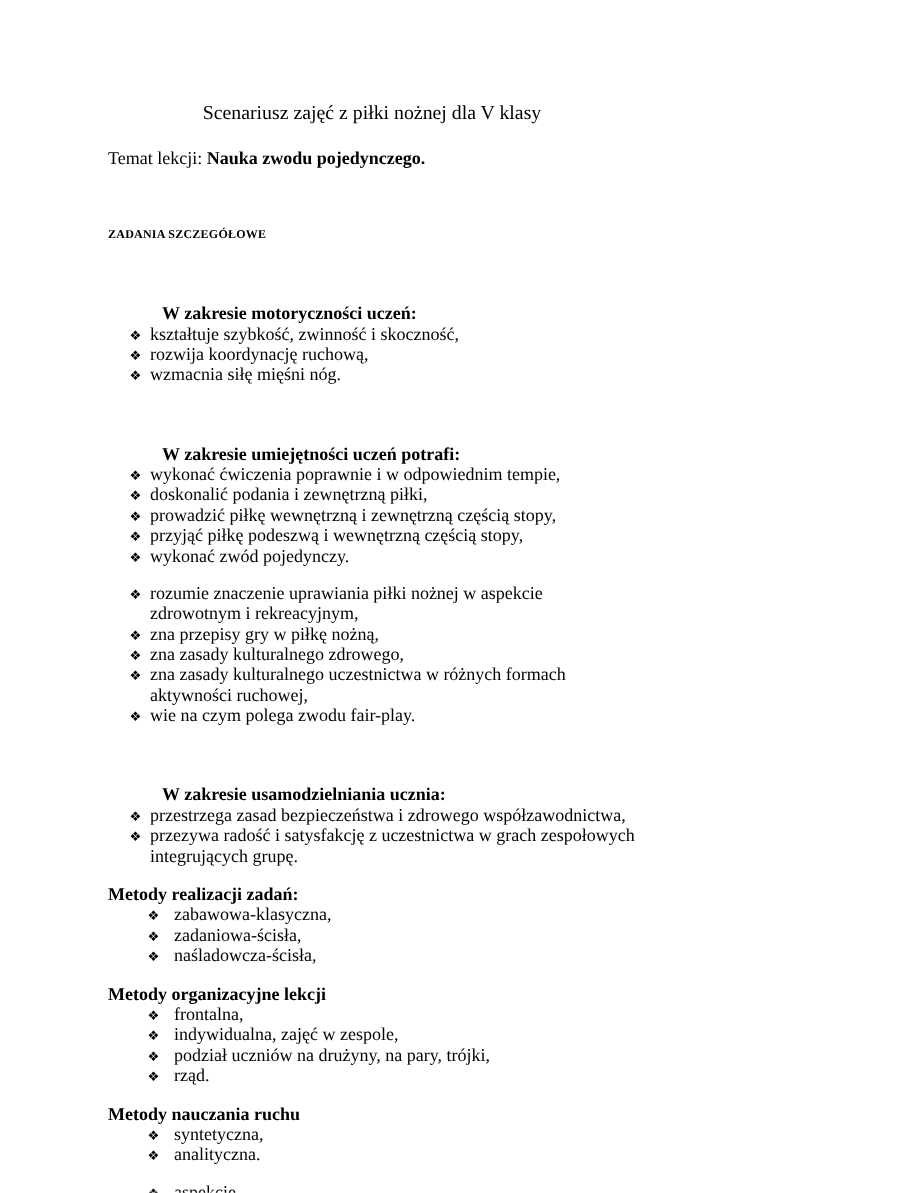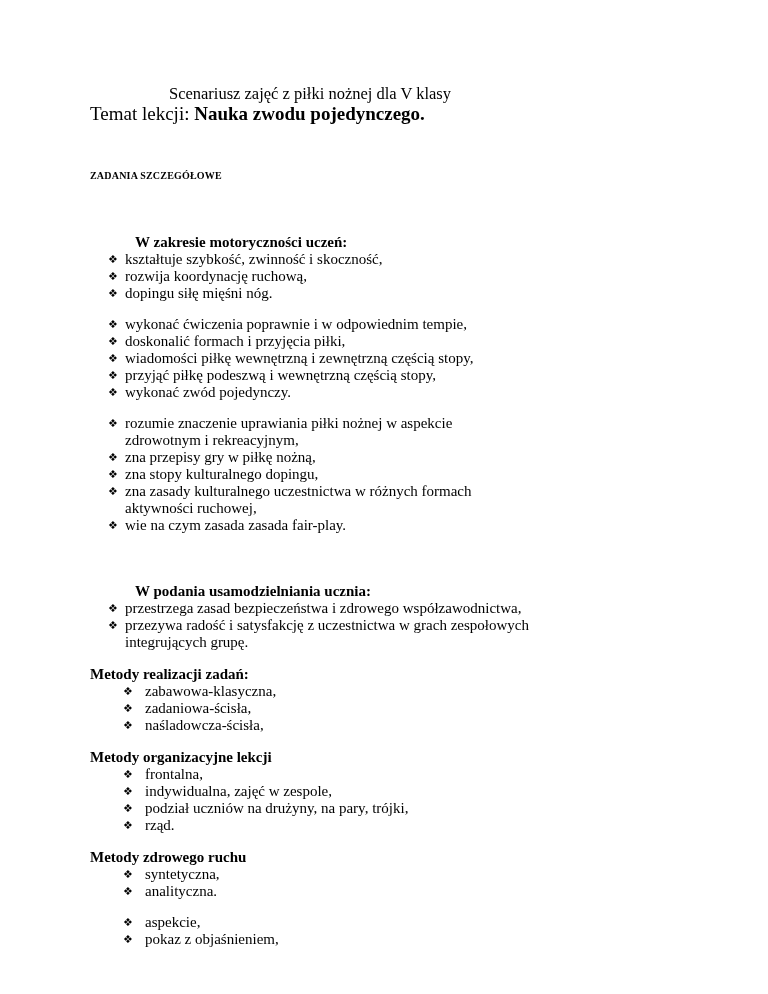--- a/index.html
+++ b/index.html
@@ -22,22 +22,22 @@
     background: #ffffff;
   }
   .title {
     margin: 0;
     font-size: 16.5px;
     line-height: 20px;
     font-weight: normal;
     text-align: center;
   }
   .topic-line {
-    margin: 0 0 0 0;
-    font-size: 19px;
+    margin: 20px 0 0 0;
+    font-size: 15px;
     line-height: 19px;
   }
   .topic-line .topic-bold {
     font-weight: bold;
   }
   .main-heading {
     margin: 43px 0 0 0;
     font-size: 10px;
     line-height: 19px;
     font-weight: bold;
@@ -94,40 +94,41 @@
     <span class="item-text">kształtuje szybkość, zwinność i skoczność,</span>
   </li>
 
   <li class="sec-item">
     <span class="bullet">❖</span>
     <span class="item-text">rozwija koordynację ruchową,</span>
   </li>
 
   <li class="sec-item">
     <span class="bullet">❖</span>
-    <span class="item-text">dopingu siłę mięśni nóg.</span>
-  </li>
-</ul>
-  </section>
-
-  <section class="doc-section sub">
+    <span class="item-text">wzmacnia siłę mięśni nóg.</span>
+  </li>
+</ul>
+  </section>
+
+  <section class="doc-section sub">
+    <h3 class="sec-heading">W zakresie umiejętności uczeń potrafi:</h3>
     <ul class="sec-list">
   <li class="sec-item">
     <span class="bullet">❖</span>
     <span class="item-text">wykonać ćwiczenia poprawnie i w odpowiednim tempie,</span>
   </li>
 
   <li class="sec-item">
     <span class="bullet">❖</span>
-    <span class="item-text">doskonalić formach i przyjęcia piłki,</span>
-  </li>
-
-  <li class="sec-item">
-    <span class="bullet">❖</span>
-    <span class="item-text">wiadomości piłkę wewnętrzną i zewnętrzną częścią stopy,</span>
+    <span class="item-text">doskonalić podania i zewnętrzną piłki,</span>
+  </li>
+
+  <li class="sec-item">
+    <span class="bullet">❖</span>
+    <span class="item-text">prowadzić piłkę wewnętrzną i zewnętrzną częścią stopy,</span>
   </li>
 
   <li class="sec-item">
     <span class="bullet">❖</span>
     <span class="item-text">przyjąć piłkę podeszwą i wewnętrzną częścią stopy,</span>
   </li>
 
   <li class="sec-item">
     <span class="bullet">❖</span>
     <span class="item-text">wykonać zwód pojedynczy.</span>
@@ -142,37 +143,37 @@
     <span class="item-text">rozumie znaczenie uprawiania piłki nożnej w aspekcie zdrowotnym i rekreacyjnym,</span>
   </li>
 
   <li class="sec-item">
     <span class="bullet">❖</span>
     <span class="item-text">zna przepisy gry w piłkę nożną,</span>
   </li>
 
   <li class="sec-item">
     <span class="bullet">❖</span>
-    <span class="item-text">zna stopy kulturalnego dopingu,</span>
+    <span class="item-text">zna zasady kulturalnego zdrowego,</span>
   </li>
 
   <li class="sec-item">
     <span class="bullet">❖</span>
     <span class="item-text">zna zasady kulturalnego uczestnictwa w różnych formach aktywności ruchowej,</span>
   </li>
 
   <li class="sec-item">
     <span class="bullet">❖</span>
-    <span class="item-text">wie na czym zasada zasada fair-play.</span>
-  </li>
-</ul>
-  </section>
-
-  <section class="doc-section sub">
-    <h3 class="sec-heading">W podania usamodzielniania ucznia:</h3>
+    <span class="item-text">wie na czym polega zwodu fair-play.</span>
+  </li>
+</ul>
+  </section>
+
+  <section class="doc-section sub">
+    <h3 class="sec-heading">W zakresie usamodzielniania ucznia:</h3>
     <ul class="sec-list">
   <li class="sec-item">
     <span class="bullet">❖</span>
     <span class="item-text">przestrzega zasad bezpieczeństwa i zdrowego współzawodnictwa,</span>
   </li>
 
   <li class="sec-item">
     <span class="bullet">❖</span>
     <span class="item-text">przezywa radość i satysfakcję z uczestnictwa w grach zespołowych integrujących grupę.</span>
   </li>
@@ -218,21 +219,21 @@
   </li>
 
   <li class="sec-item">
     <span class="bullet">❖</span>
     <span class="item-text">rząd.</span>
   </li>
 </ul>
   </section>
 
   <section class="doc-section main">
-    <h3 class="sec-heading">Metody zdrowego ruchu</h3>
+    <h3 class="sec-heading">Metody nauczania ruchu</h3>
     <ul class="sec-list">
   <li class="sec-item">
     <span class="bullet">❖</span>
     <span class="item-text">syntetyczna,</span>
   </li>
 
   <li class="sec-item">
     <span class="bullet">❖</span>
     <span class="item-text">analityczna.</span>
   </li>

